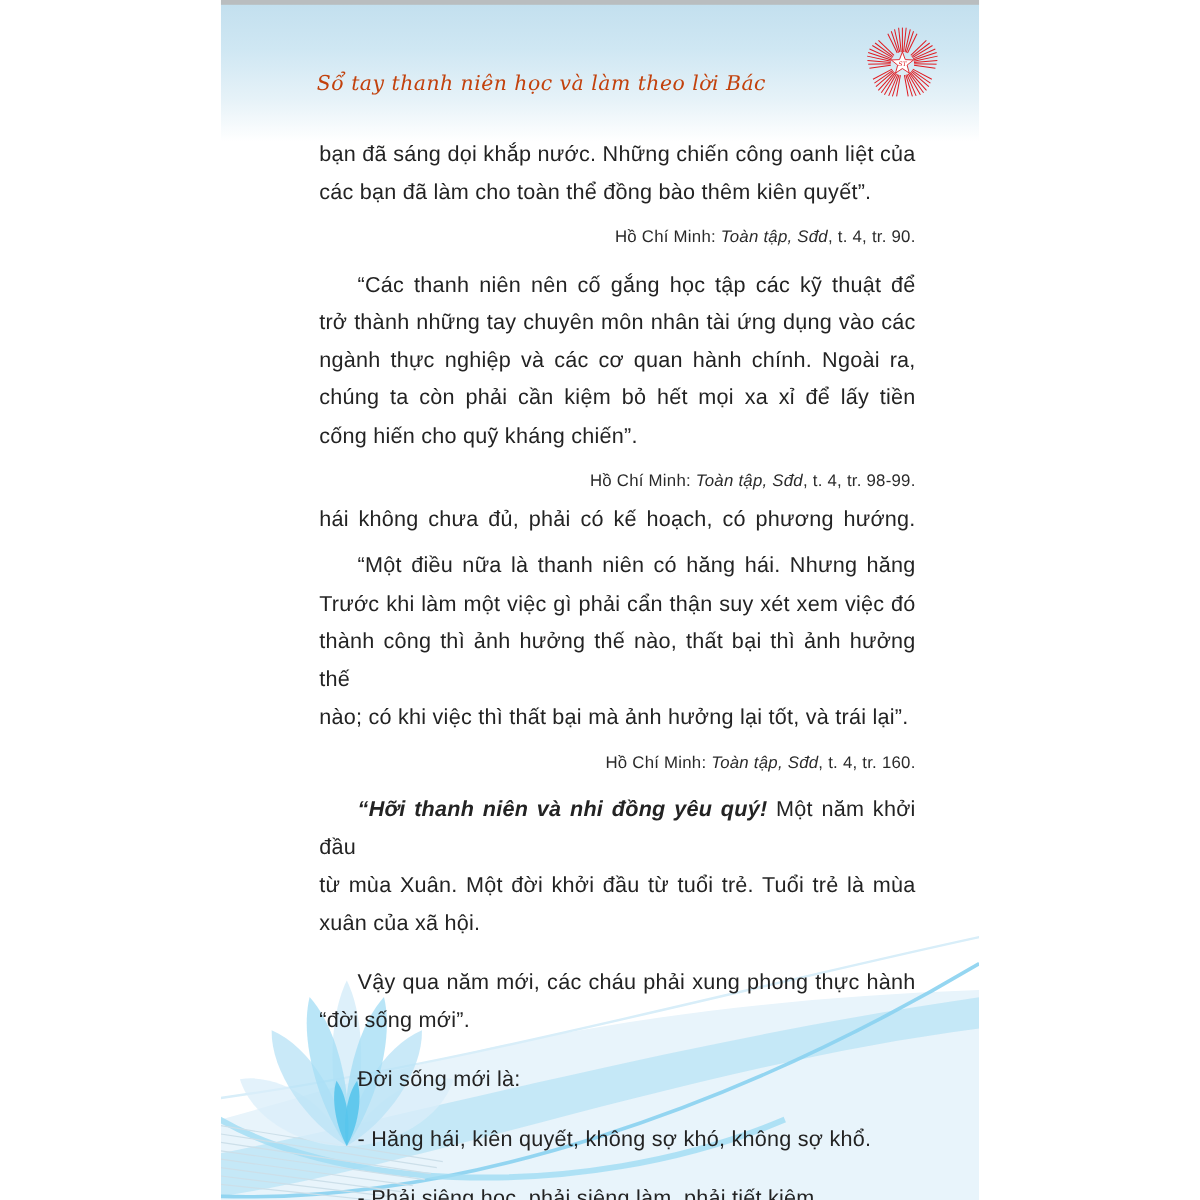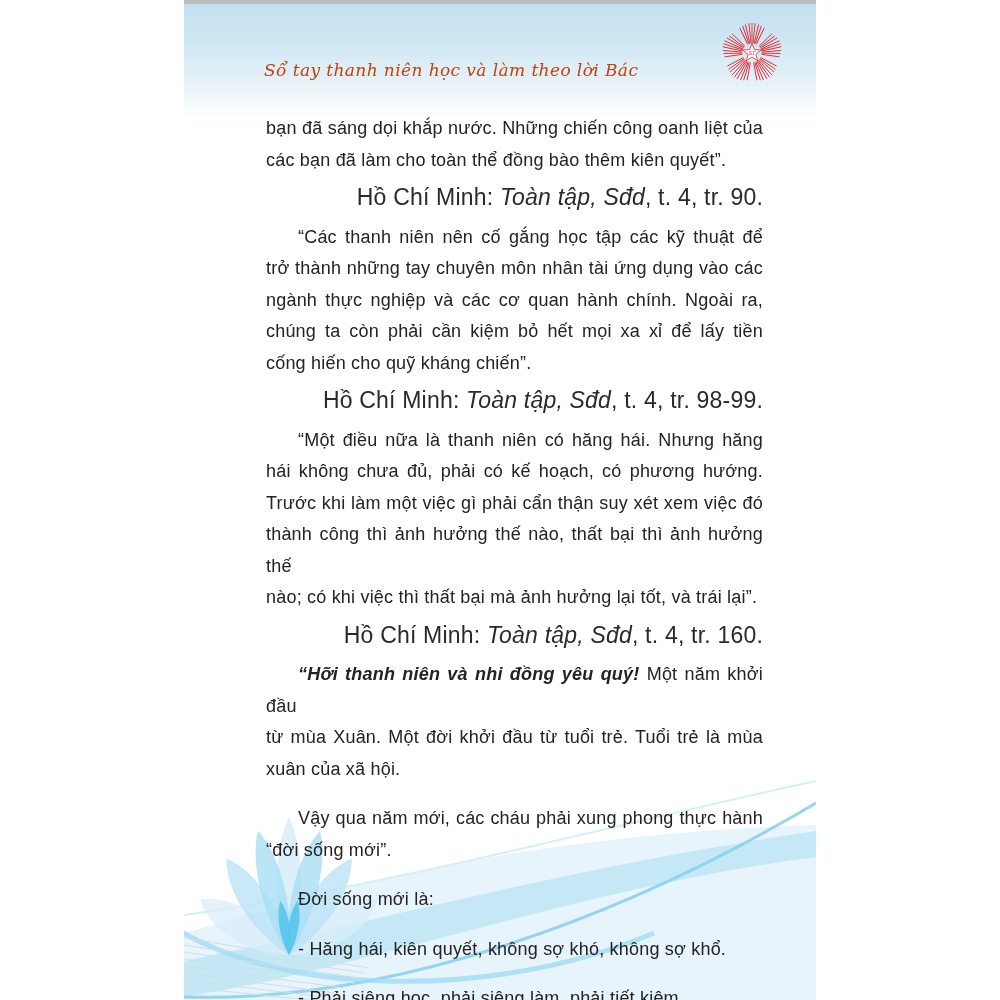--- a/index.html
+++ b/index.html
@@ -12,21 +12,21 @@
   .page-title{position:absolute;left:80px;top:60px;z-index:2;
     font-family:"DejaVu Serif",serif;font-style:italic;font-size:17px;letter-spacing:.4px;
     color:#c2410c;white-space:nowrap;}
   .emblem{position:absolute;left:538px;top:22px;width:60px;height:62px;z-index:2;}
   .content{position:absolute;left:82px;top:0;width:497px;z-index:2;color:#232323;
     font-size:18px;line-height:31.5px;letter-spacing:.2px;}
   .content{padding-top:113px;}
   .jline{text-align:justify;text-align-last:justify;}
   .lline{text-align:left;text-align-last:left;}
   .indent{text-indent:32px;margin-top:18px;}
-  .citation{text-align:right;font-size:23px;line-height:31.5px;color:#2a2a2a;}
+  .citation{text-align:right;font-size:14px;line-height:31.5px;color:#2a2a2a;}
   .citation .it{font-style:italic;}
   .lead-italic{font-style:italic;font-weight:600;}
   .mt6{margin-top:6px;} .mt8{margin-top:8px;} .mt16{margin-top:8px;}
   .decor{position:absolute;left:0;bottom:0;width:632px;height:235px;z-index:1;overflow:hidden;}
   .decor svg{display:block;}
 </style>
 </head>
 <body>
 
 <div class="canvas">
@@ -137,22 +137,22 @@
       <div class="citation mt6"><span></span><span>Hồ Chí Minh: </span><span class="it">Toàn tập, Sđd</span><span>, t. 4, tr. 90.</span></div>
 
       <div class="jline indent mt16">“Các thanh niên nên cố gắng học tập các kỹ thuật để</div>
       <div class="jline">trở thành những tay chuyên môn nhân tài ứng dụng vào các</div>
       <div class="jline">ngành thực nghiệp và các cơ quan hành chính. Ngoài ra,</div>
       <div class="jline">chúng ta còn phải cần kiệm bỏ hết mọi xa xỉ để lấy tiền</div>
       <div class="lline">cống hiến cho quỹ kháng chiến”.</div>
 
       <div class="citation mt6"><span>Hồ Chí Minh: </span><span class="it">Toàn tập, Sđd</span><span>, t. 4, tr. 98-99.</span></div>
 
+      <div class="jline">hái không chưa đủ, phải có kế hoạch, có phương hướng.</div>
       <div class="jline indent mt8">“Một điều nữa là thanh niên có hăng hái. Nhưng hăng</div>
-      <div class="jline">hái không chưa đủ, phải có kế hoạch, có phương hướng.</div>
       <div class="jline">Trước khi làm một việc gì phải cẩn thận suy xét xem việc đó</div>
       <div class="jline">thành công thì ảnh hưởng thế nào, thất bại thì ảnh hưởng thế</div>
       <div class="lline">nào; có khi việc thì thất bại mà ảnh hưởng lại tốt, và trái lại”.</div>
 
       <div class="citation mt6"><span>Hồ Chí Minh: </span><span class="it">Toàn tập, Sđd</span><span>, t. 4, tr. 160.</span></div>
 
       <div class="jline indent mt8"><span class="lead-italic">“Hỡi thanh niên và nhi đồng yêu quý!</span><span> Một năm khởi đầu</span></div>
       <div class="jline">từ mùa Xuân. Một đời khởi đầu từ tuổi trẻ. Tuổi trẻ là mùa</div>
       <div class="lline">xuân của xã hội.</div>
 

